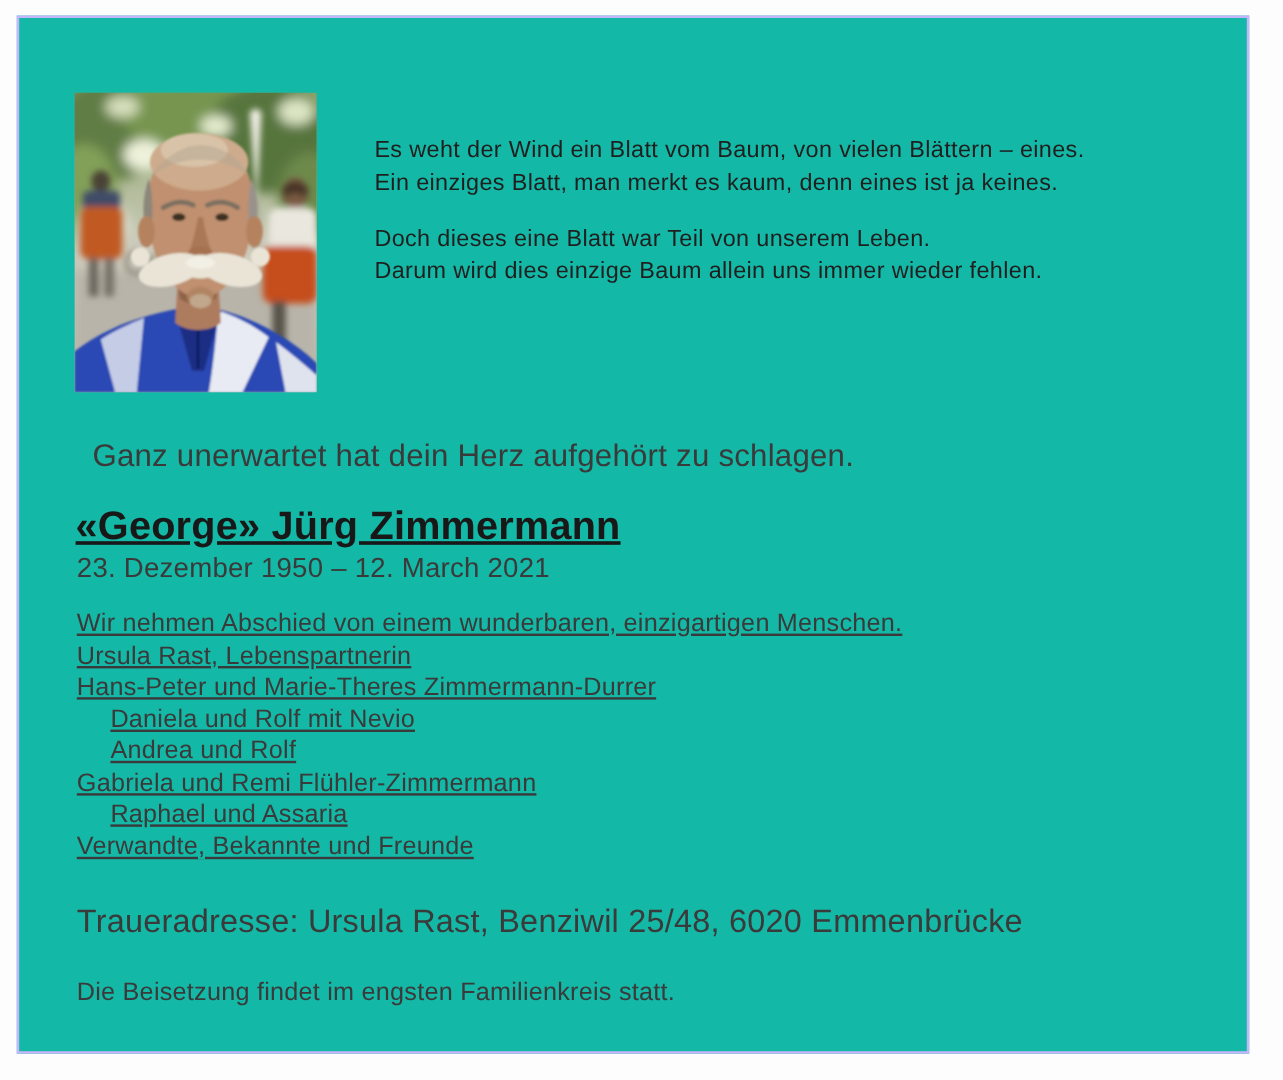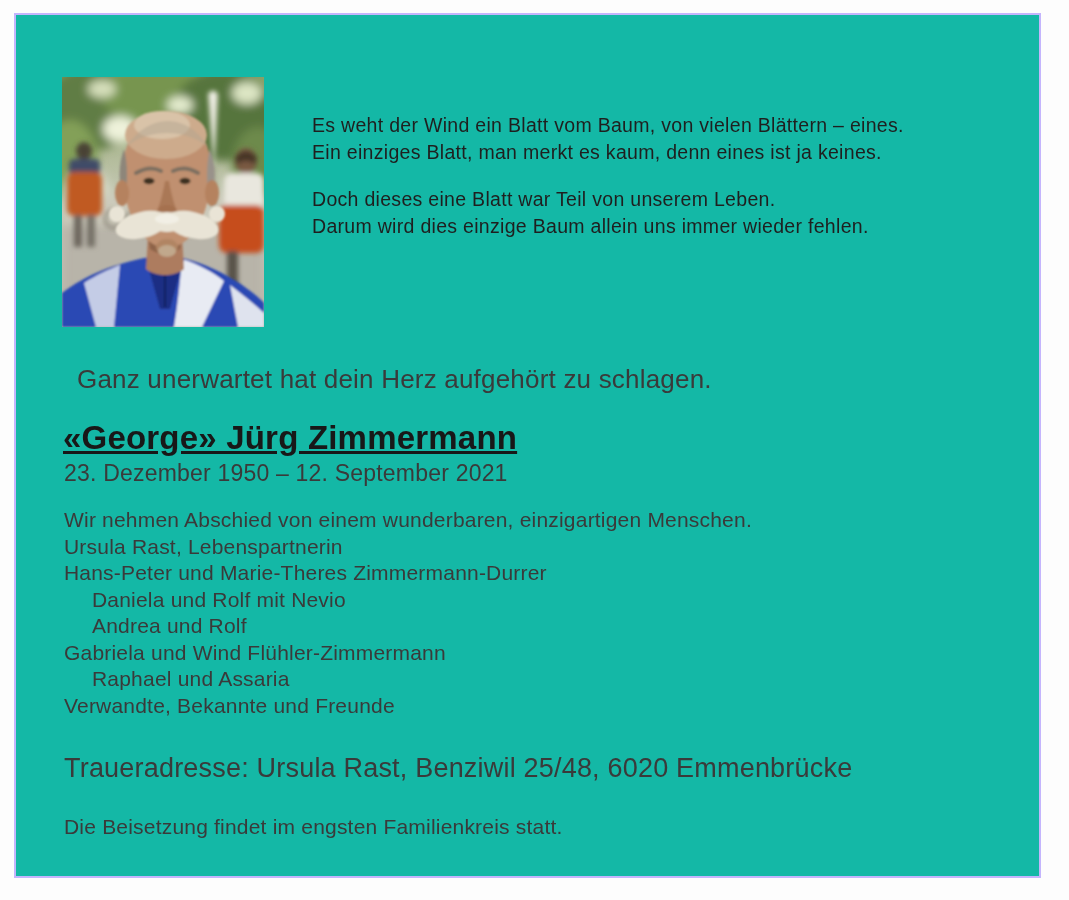--- a/index.html
+++ b/index.html
@@ -80,20 +80,21 @@
     margin: 0;
     font-size: 23px;
     line-height: 29px;
   }
   .family {
     position: absolute;
     left: 48px;
     top: 492px;
     font-size: 21px;
     line-height: 26.5px;
+    text-decoration: underline;
   }
   .family p { margin: 0; }
   .family p.indent { padding-left: 28px; }
 
   .address {
     position: absolute;
     left: 48px;
     top: 740px;
     margin: 0;
     font-size: 27px;
@@ -227,29 +228,29 @@
       <p>Es weht der Wind ein Blatt vom Baum, von vielen Blättern – eines.</p>
       <p>Ein einziges Blatt, man merkt es kaum, denn eines ist ja keines.</p>
       <p class="stanza-gap">Doch dieses eine Blatt war Teil von unserem Leben.</p>
       <p>Darum wird dies einzige Baum allein uns immer wieder fehlen.</p>
     </div>
 
     <p class="intro goth">Ganz unerwartet hat dein Herz aufgehört zu schlagen.</p>
 
     <h1 class="name">«George» Jürg Zimmermann</h1>
 
-    <p class="dates goth">23. Dezember 1950 – 12. September 2021</p>
+    <p class="dates goth">23. Dezember 1950 – 12. March 2021</p>
 
     <div class="family goth">
       <p>Wir nehmen Abschied von einem wunderbaren, einzigartigen Menschen.</p>
       <p>Ursula Rast, Lebenspartnerin</p>
       <p>Hans-Peter und Marie-Theres Zimmermann-Durrer</p>
       <p class="indent">Daniela und Rolf mit Nevio</p>
       <p class="indent">Andrea und Rolf</p>
-      <p>Gabriela und Wind Flühler-Zimmermann</p>
+      <p>Gabriela und Remi Flühler-Zimmermann</p>
       <p class="indent">Raphael und Assaria</p>
       <p>Verwandte, Bekannte und Freunde</p>
     </div>
 
     <p class="address goth">Traueradresse: Ursula Rast, Benziwil 25/48, 6020 Emmenbrücke</p>
 
     <p class="funeral goth">Die Beisetzung findet im engsten Familienkreis statt.</p>
 
   </div>
 </div>

